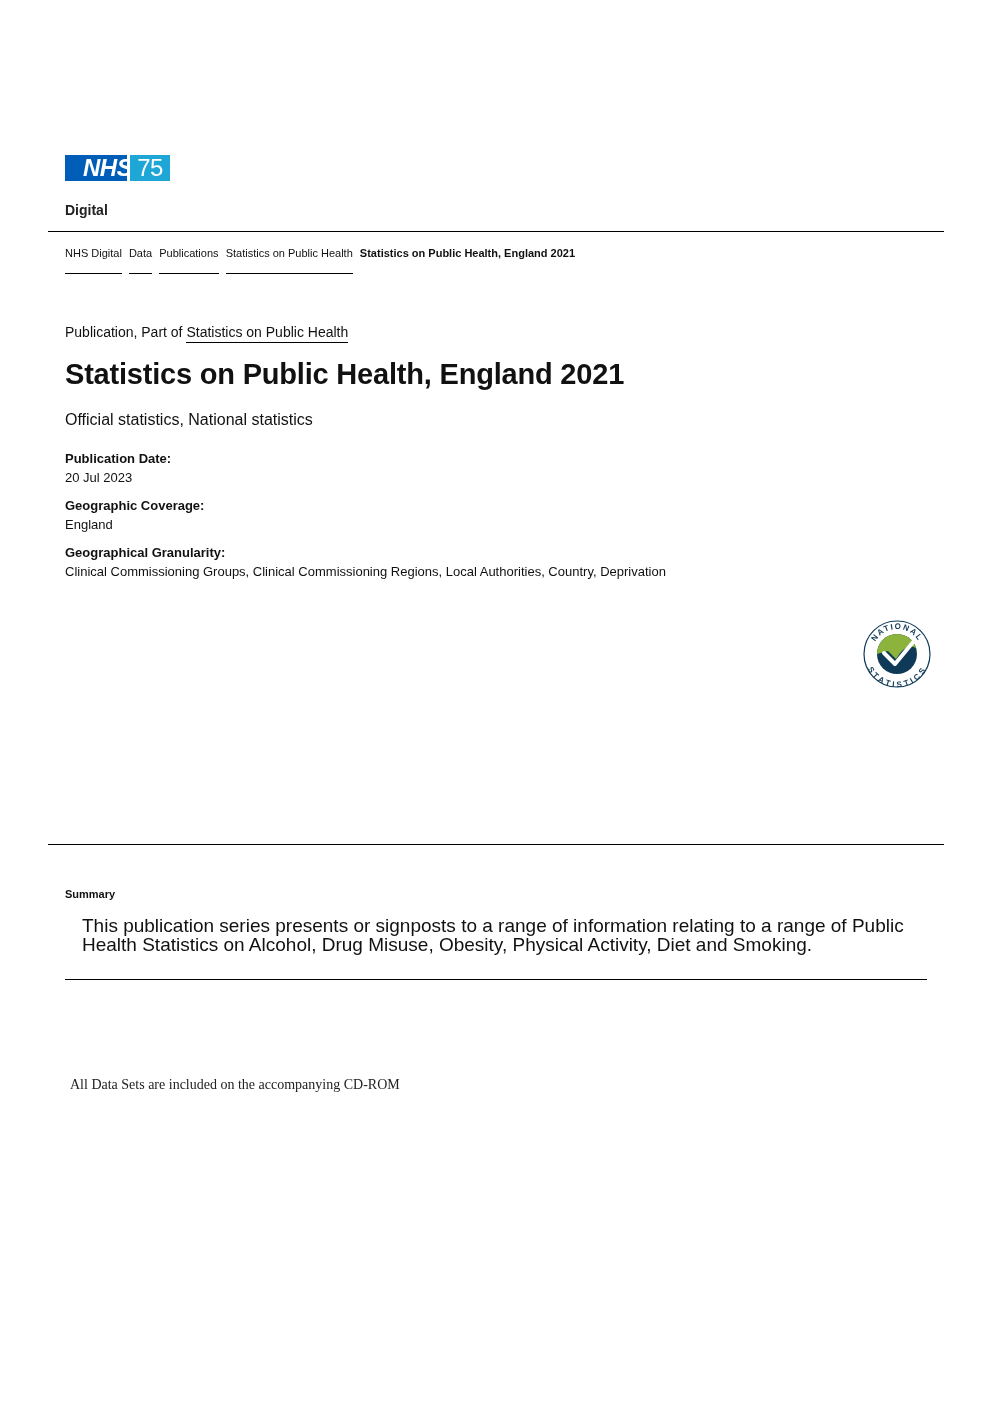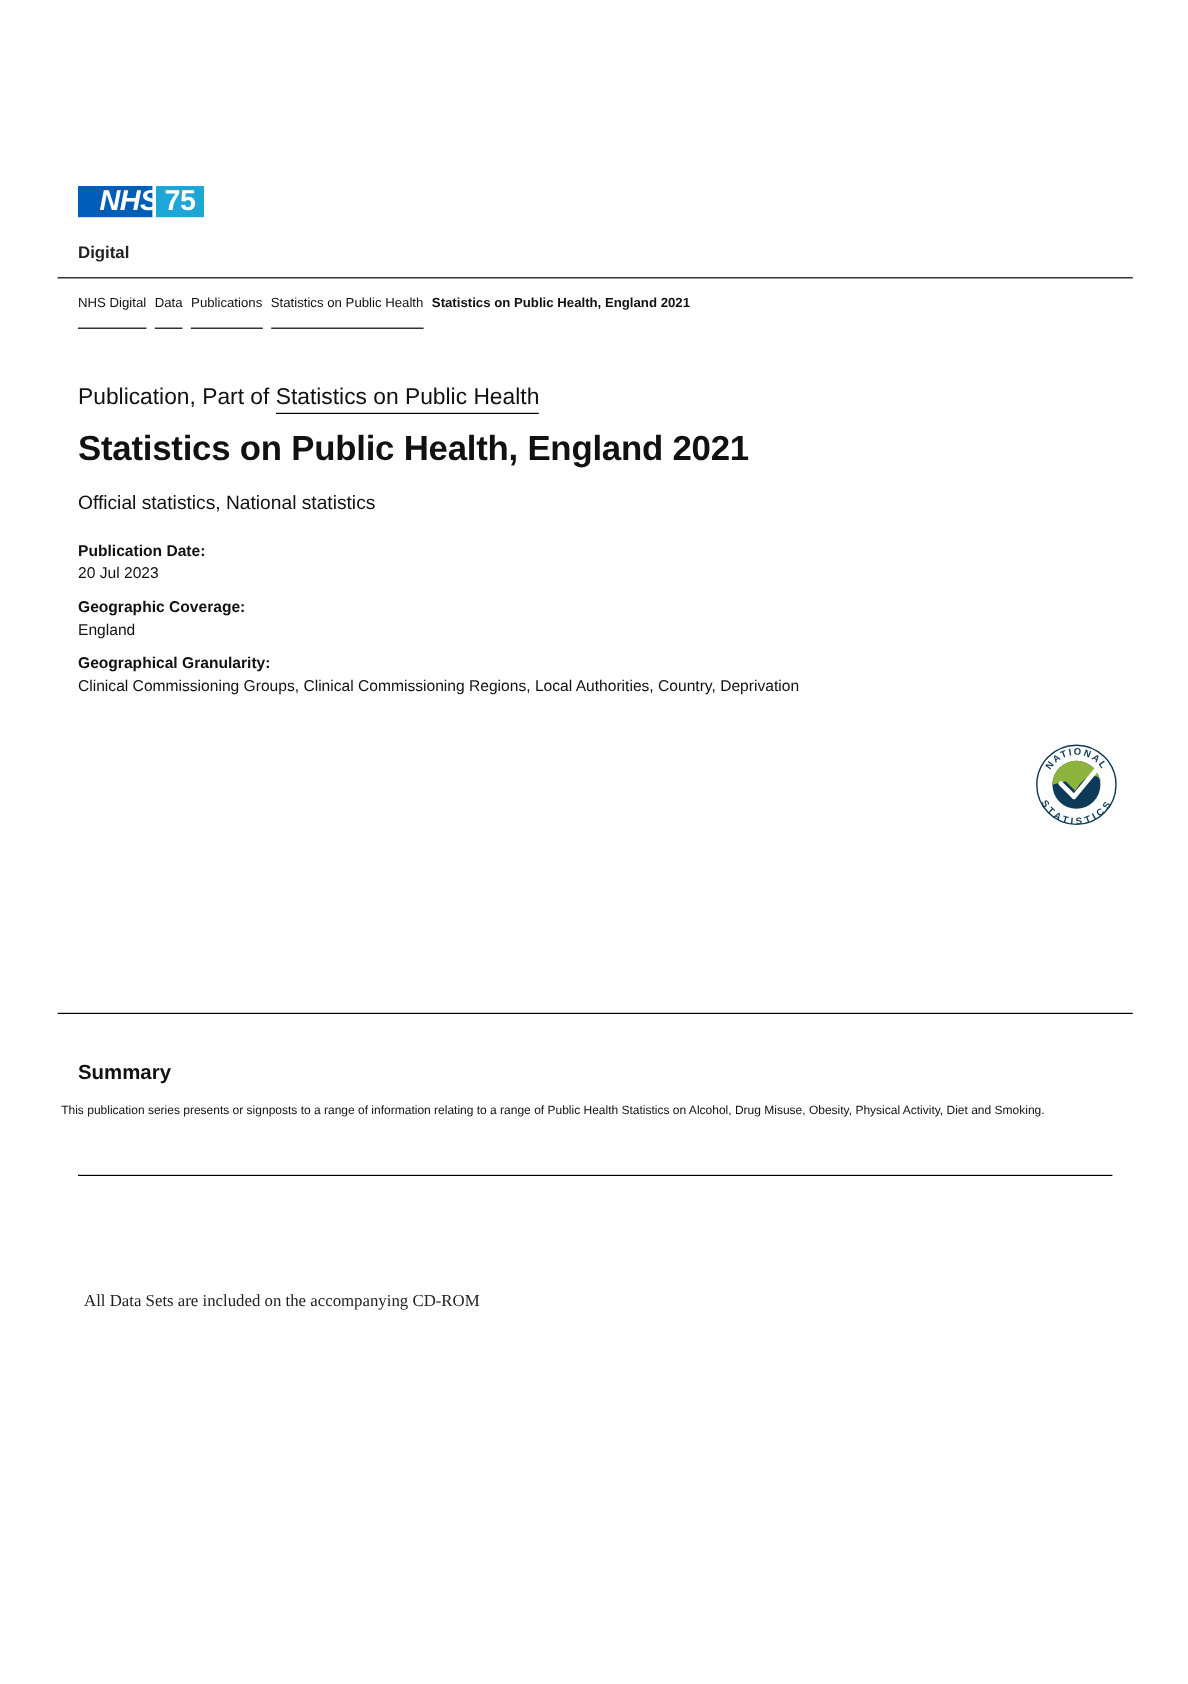--- a/index.html
+++ b/index.html
@@ -16,21 +16,21 @@
     .logo-row { display: flex; gap: 3px; height: 26px; }
     .logo-nhs {
       background: #005eb8; color: #fff;
       font-weight: 700; font-style: italic;
       font-size: 24px; line-height: 26px;
       padding: 0 3px 0 18px; letter-spacing: -0.5px;
       height: 26px; width: 62px; text-align: center;
     }
     .logo-75 {
       background: #1da6d6; color: #fff;
-      font-weight: 700; font-size: 24px; line-height: 26px;
+      font-weight: 400; font-size: 24px; line-height: 26px;
       height: 26px; width: 40px; text-align: center;
       letter-spacing: -0.5px;
     }
     .logo-digital {
       font-weight: 700; font-size: 14px; color: #222;
       margin-top: 19px; line-height: 20px;
     }
     .rule {
       position: absolute; height: 1px; background: #000;
     }
@@ -39,21 +39,21 @@
       font-size: 11px; line-height: 14px; white-space: nowrap;
     }
     .breadcrumb a {
       color: #111; text-decoration: none;
       border-bottom: 1px solid #000; padding-bottom: 14px;
       margin-right: 4px;
     }
     .breadcrumb .current { font-weight: 700; }
     .part-of {
       position: absolute; left: 65px; top: 324px;
-      font-size: 19px; line-height: 16px;
+      font-size: 14px; line-height: 16px;
     }
     .part-of a {
       color: #111; text-decoration: none;
       border-bottom: 1px solid #000; padding-bottom: 2px;
     }
     .title {
       position: absolute; left: 65px; top: 356px;
       font-size: 29px; font-weight: 700; line-height: 36px;
       letter-spacing: -0.2px; white-space: nowrap;
     }
@@ -64,25 +64,25 @@
     .meta { position: absolute; left: 65px; top: 450px; font-size: 13px; }
     .meta-item { margin-bottom: 9px; }
     .meta-label { font-weight: 700; line-height: 18px; }
     .meta-value { line-height: 20px; }
     .badge {
       position: absolute; left: 862px; top: 619px;
       width: 70px; height: 70px;
     }
     .summary-head {
       position: absolute; left: 65px; top: 883px;
-      font-size: 17px; font-weight: 700; line-height: 22px;
+      font-size: 11px; font-weight: 700; line-height: 22px;
     }
     .summary-body {
-      position: absolute; left: 51px; top: 916px; width: 860px;
-      font-size: 10px; line-height: 19px;
+      position: absolute; left: 82px; top: 916px; width: 860px;
+      font-size: 19px; line-height: 19px;
     }
     .cdrom {
       position: absolute; left: 70px; top: 1076px;
       font-family: "Liberation Serif", "DejaVu Serif", serif;
       font-size: 14px; line-height: 18px; color: #222;
     }
   </style>
 </head>
 <body>
 

